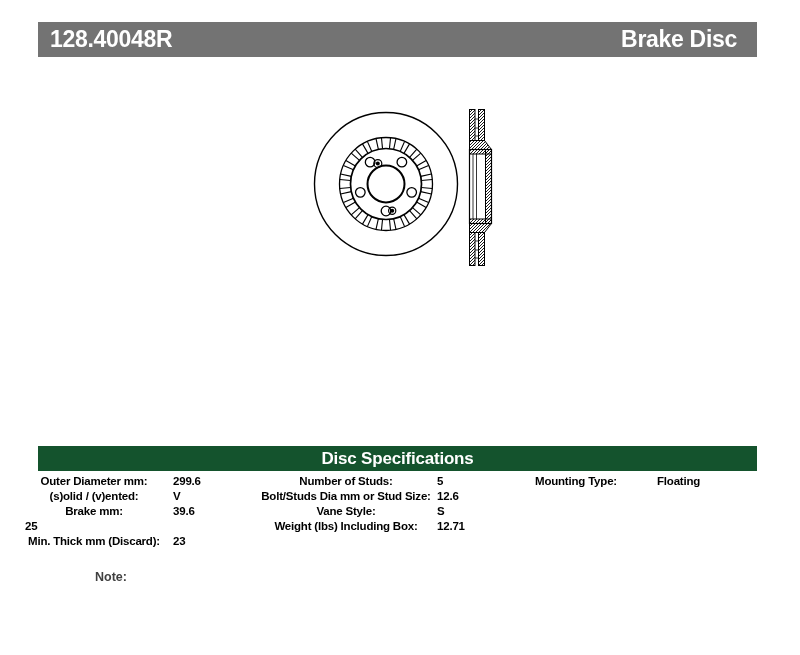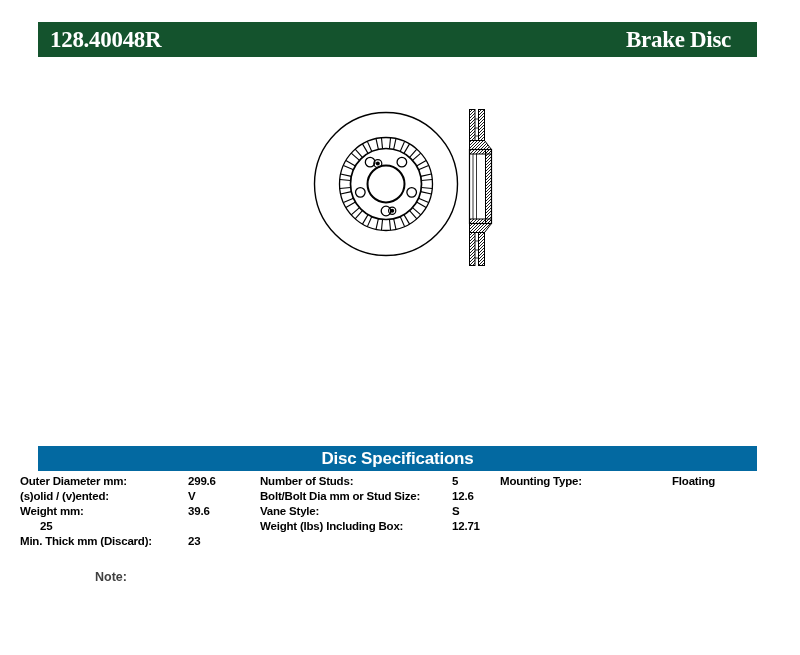--- a/index.html
+++ b/index.html
@@ -16,48 +16,47 @@
     width: 800px;
     height: 655px;
     background: #ffffff;
   }
   .title-bar {
     position: absolute;
     left: 38px;
     top: 22px;
     width: 719px;
     height: 35px;
-    background: #14532d;
+    background: #737373;
     color: #ffffff;
     display: flex;
     justify-content: space-between;
     align-items: center;
     box-sizing: border-box;
-    padding: 0 26px 0 12px;
-    font-family: Liberation Serif, serif;
+    padding: 0 20px 0 12px;
   }
   .title-bar .part-no,
   .title-bar .product {
     font-size: 23px;
     font-weight: bold;
     letter-spacing: -0.3px;
     white-space: nowrap;
   }
   #drawing {
     position: absolute;
     left: 285px;
     top: 95px;
   }
   .spec-bar {
     position: absolute;
     left: 38px;
     top: 446px;
     width: 719px;
     height: 25px;
-    background: #0369a1;
+    background: #14532d;
     color: #ffffff;
     display: flex;
     justify-content: center;
     align-items: center;
   }
   .spec-bar .spec-title {
     font-size: 17px;
     font-weight: bold;
     letter-spacing: -0.2px;
   }
@@ -69,26 +68,26 @@
     display: flex;
     height: 15px;
     line-height: 15px;
     font-size: 11.5px;
     font-weight: bold;
     color: #000000;
     white-space: nowrap;
     letter-spacing: -0.2px;
   }
   .spec-col .spec-label {
-    text-align: left;
+    text-align: center;
     flex: 0 0 auto;
   }
   .spec-col .spec-value {
     text-align: right;
-    margin-left: 20px;
+    margin-left: 5px;
   }
   #col-left  { left: 20px; }
   #col-left  .spec-label { width: 148px; }
   #col-mid   { left: 260px; }
   #col-mid   .spec-label { width: 172px; }
   #col-right { left: 500px; }
   #col-right .spec-label { width: 152px; }
   .note-row {
     position: absolute;
     left: 95px;
@@ -214,39 +213,39 @@
   <div id="col-left" class="spec-col">
     <div class="spec-row">
       <span class="spec-label">Outer Diameter mm:</span>
       <span class="spec-value">299.6</span>
     </div>
     <div class="spec-row">
       <span class="spec-label">(s)olid / (v)ented:</span>
       <span class="spec-value">V</span>
     </div>
     <div class="spec-row">
-      <span class="spec-label">Weight mm:</span>
+      <span class="spec-label">Brake mm:</span>
       <span class="spec-value">39.6</span>
     </div>
     <div class="spec-row">
       <span class="spec-value">25</span>
     </div>
     <div class="spec-row">
       <span class="spec-label">Min. Thick mm (Discard):</span>
       <span class="spec-value">23</span>
     </div>
   </div>
 
   <div id="col-mid" class="spec-col">
     <div class="spec-row">
       <span class="spec-label">Number of Studs:</span>
       <span class="spec-value">5</span>
     </div>
     <div class="spec-row">
-      <span class="spec-label">Bolt/Bolt Dia mm or Stud Size:</span>
+      <span class="spec-label">Bolt/Studs Dia mm or Stud Size:</span>
       <span class="spec-value">12.6</span>
     </div>
     <div class="spec-row">
       <span class="spec-label">Vane Style:</span>
       <span class="spec-value">S</span>
     </div>
     <div class="spec-row">
       <span class="spec-label">Weight (lbs) Including Box:</span>
       <span class="spec-value">12.71</span>
     </div>

